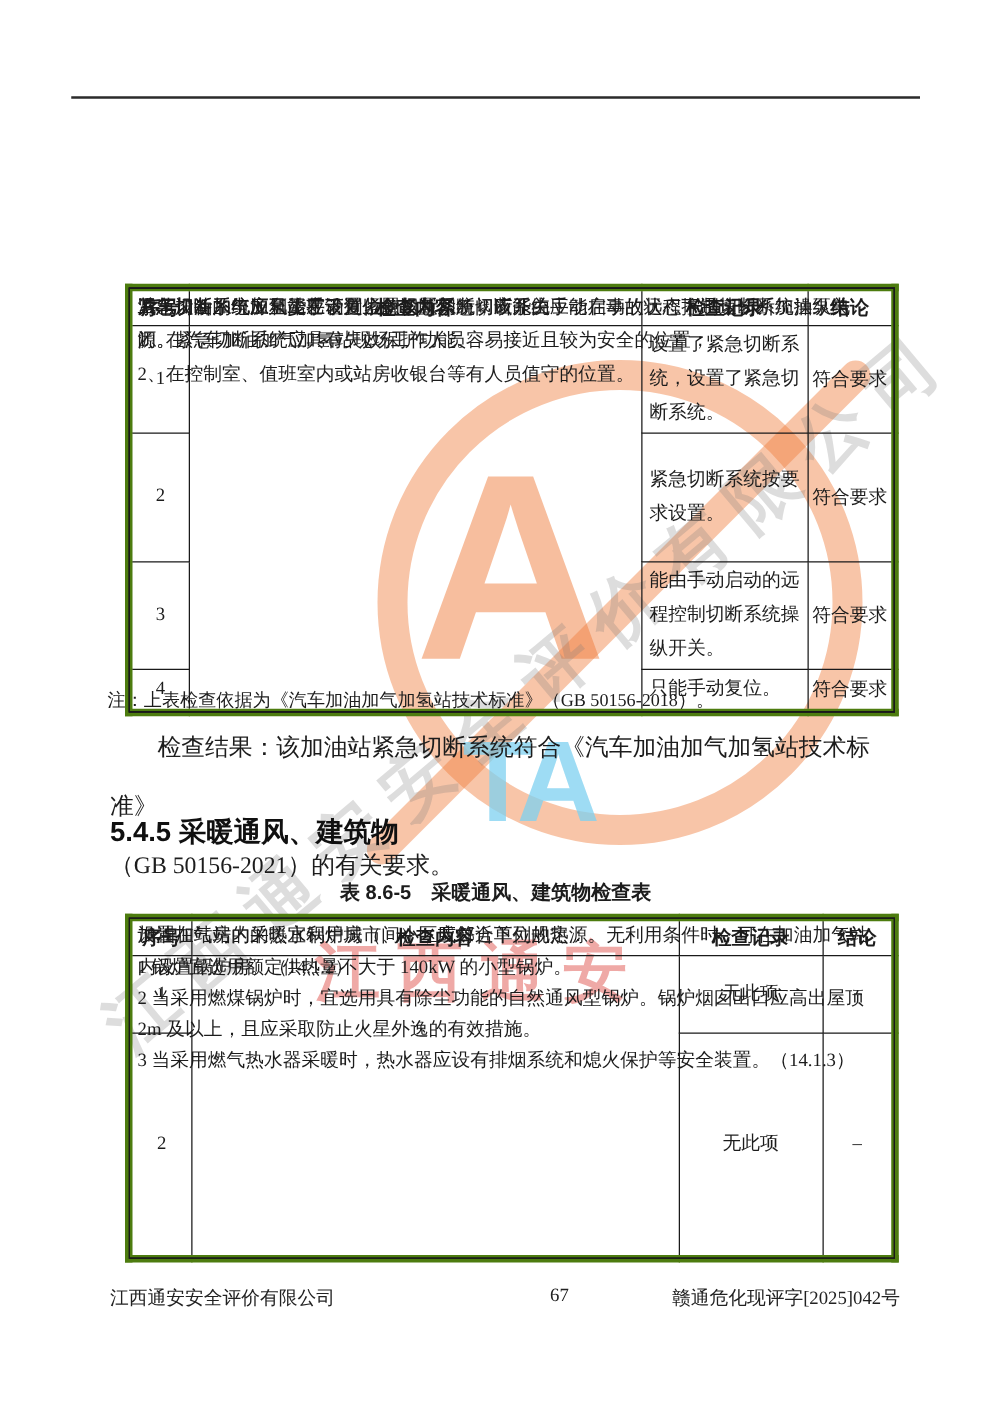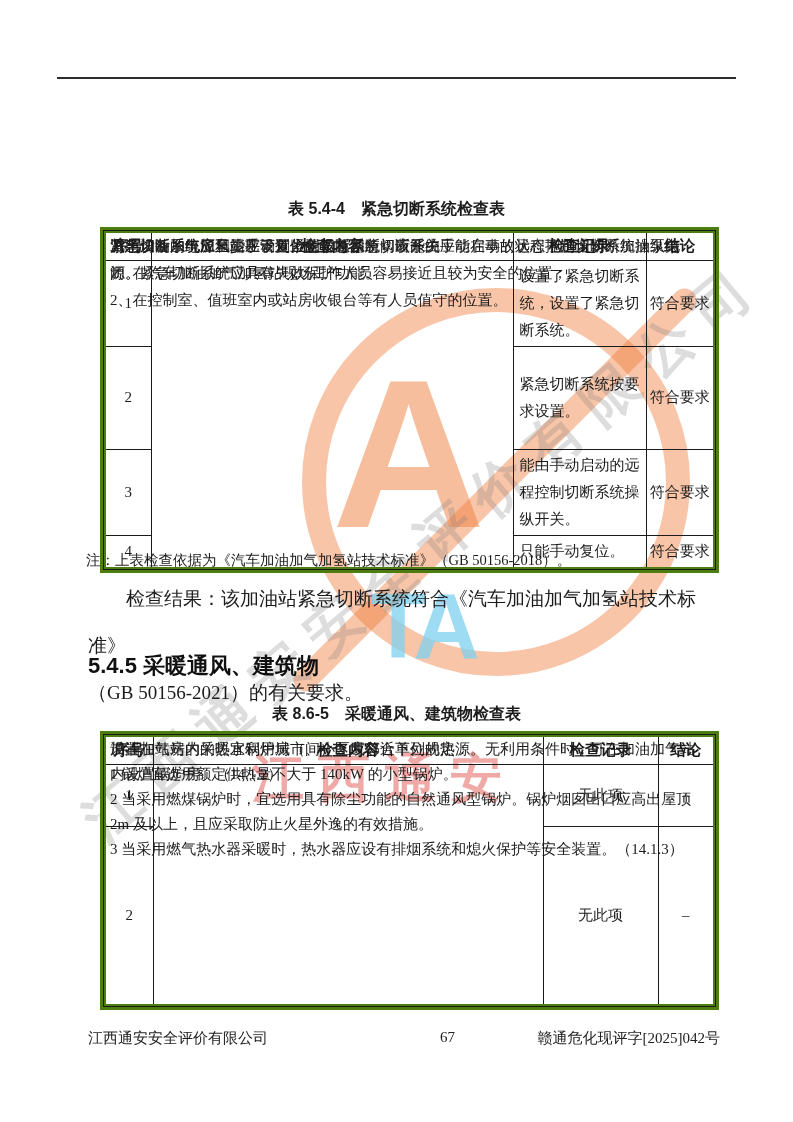--- a/index.html
+++ b/index.html
@@ -124,21 +124,20 @@
     <div class="wm-red">江西通安</div>
     <div class="wm-diag">江西通安安全评价有限公司</div>
   </div>
 
   <div class="content">
 
     <div class="doc-header-rule"></div>
 
 
 
-    <div class="caption cap1">表 5.4-4　紧急切断系统检查表</div>
 
     <table class="t1">
       <colgroup>
           <col style="width:48px">
           <col style="width:362px">
           <col style="width:133px">
           <col style="width:70px">
         </colgroup>
       <thead>
         <tr>

